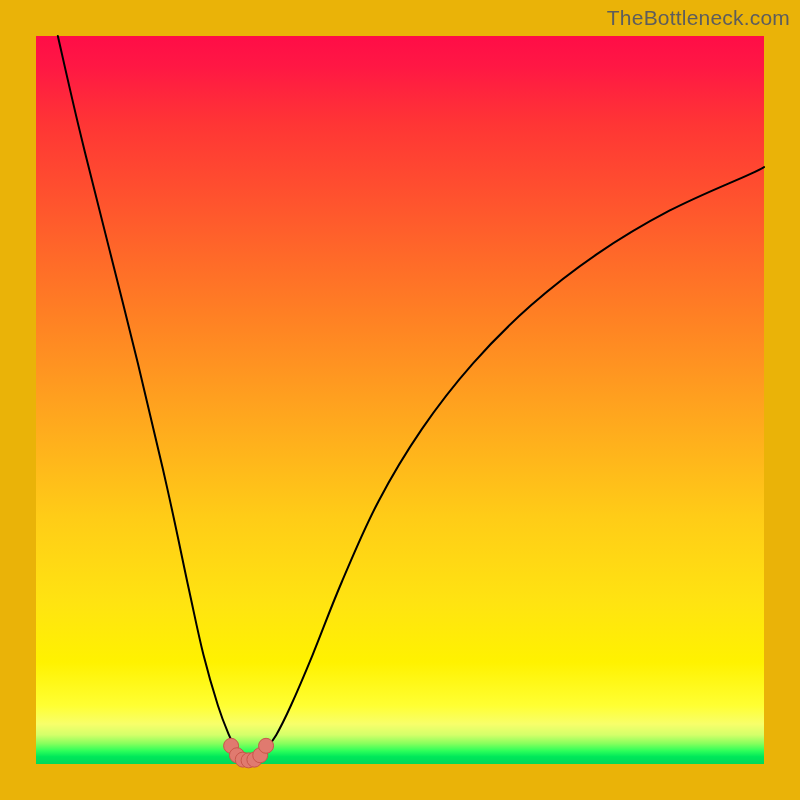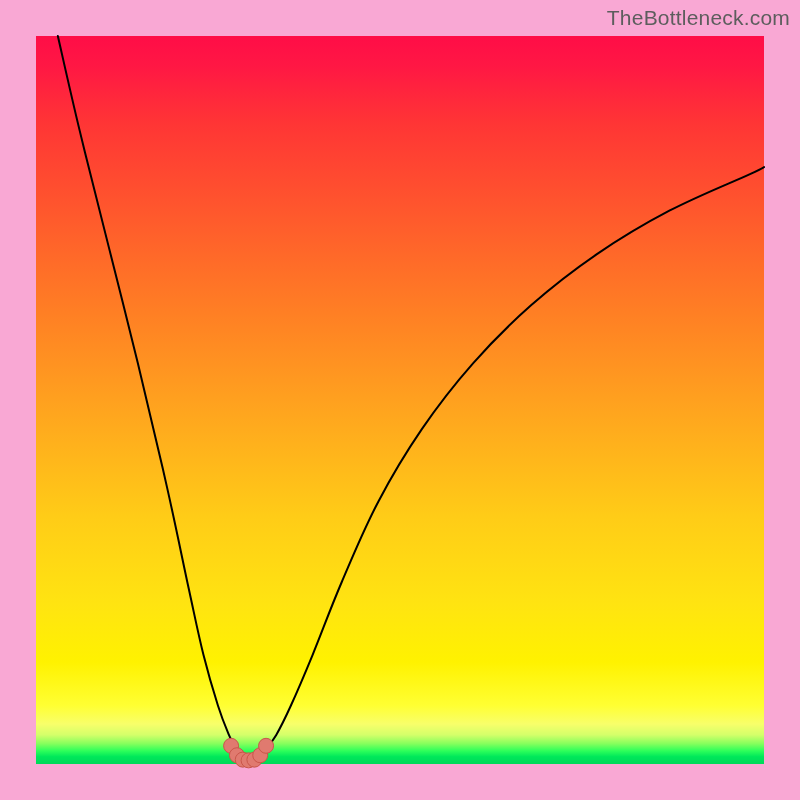--- a/index.html
+++ b/index.html
@@ -10,21 +10,21 @@
     overflow: hidden;
     background: #000;
     font-family: Arial, Helvetica, sans-serif;
   }
   .frame {
     position: absolute;
     left: 0;
     top: 0;
     width: 800px;
     height: 800px;
-    background: #f9a8d4;
+    background: #eab308;
     text-align: center;
   }
   .plot-area {
     position: absolute;
     left: 36px;
     top: 36px;
     width: 728px;
     height: 728px;
     
     background: linear-gradient(

